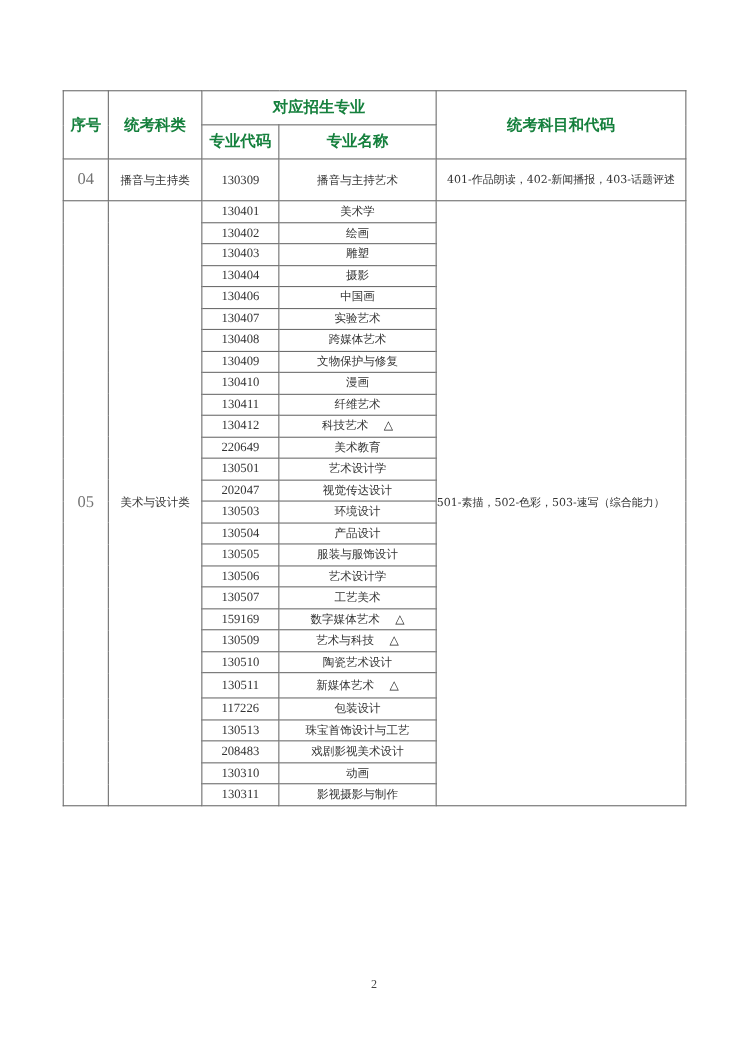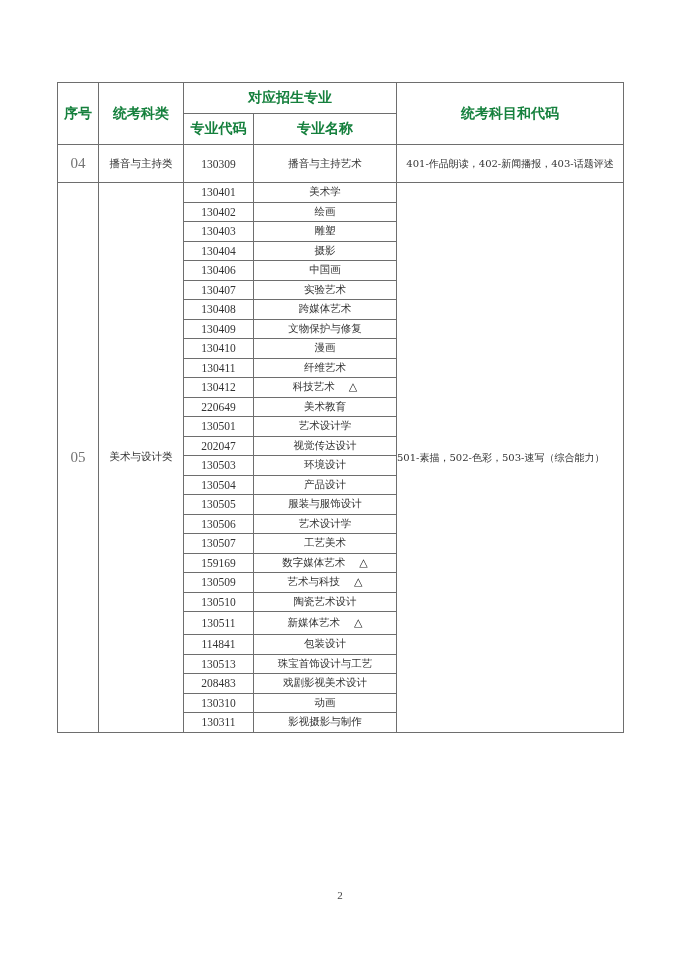--- a/index.html
+++ b/index.html
@@ -154,21 +154,21 @@
         </tr>
         <tr class="row">
           <td class="code">130510</td>
           <td class="name"><span>陶瓷艺术设计</span></td>
         </tr>
         <tr class="row tall">
           <td class="code">130511</td>
           <td class="name"><span>新媒体艺术</span><span class="tri">△</span></td>
         </tr>
         <tr class="row">
-          <td class="code">114841</td>
+          <td class="code">117226</td>
           <td class="name"><span>包装设计</span></td>
         </tr>
         <tr class="row">
           <td class="code">130513</td>
           <td class="name"><span>珠宝首饰设计与工艺</span></td>
         </tr>
         <tr class="row">
           <td class="code">208483</td>
           <td class="name"><span>戏剧影视美术设计</span></td>
         </tr>

